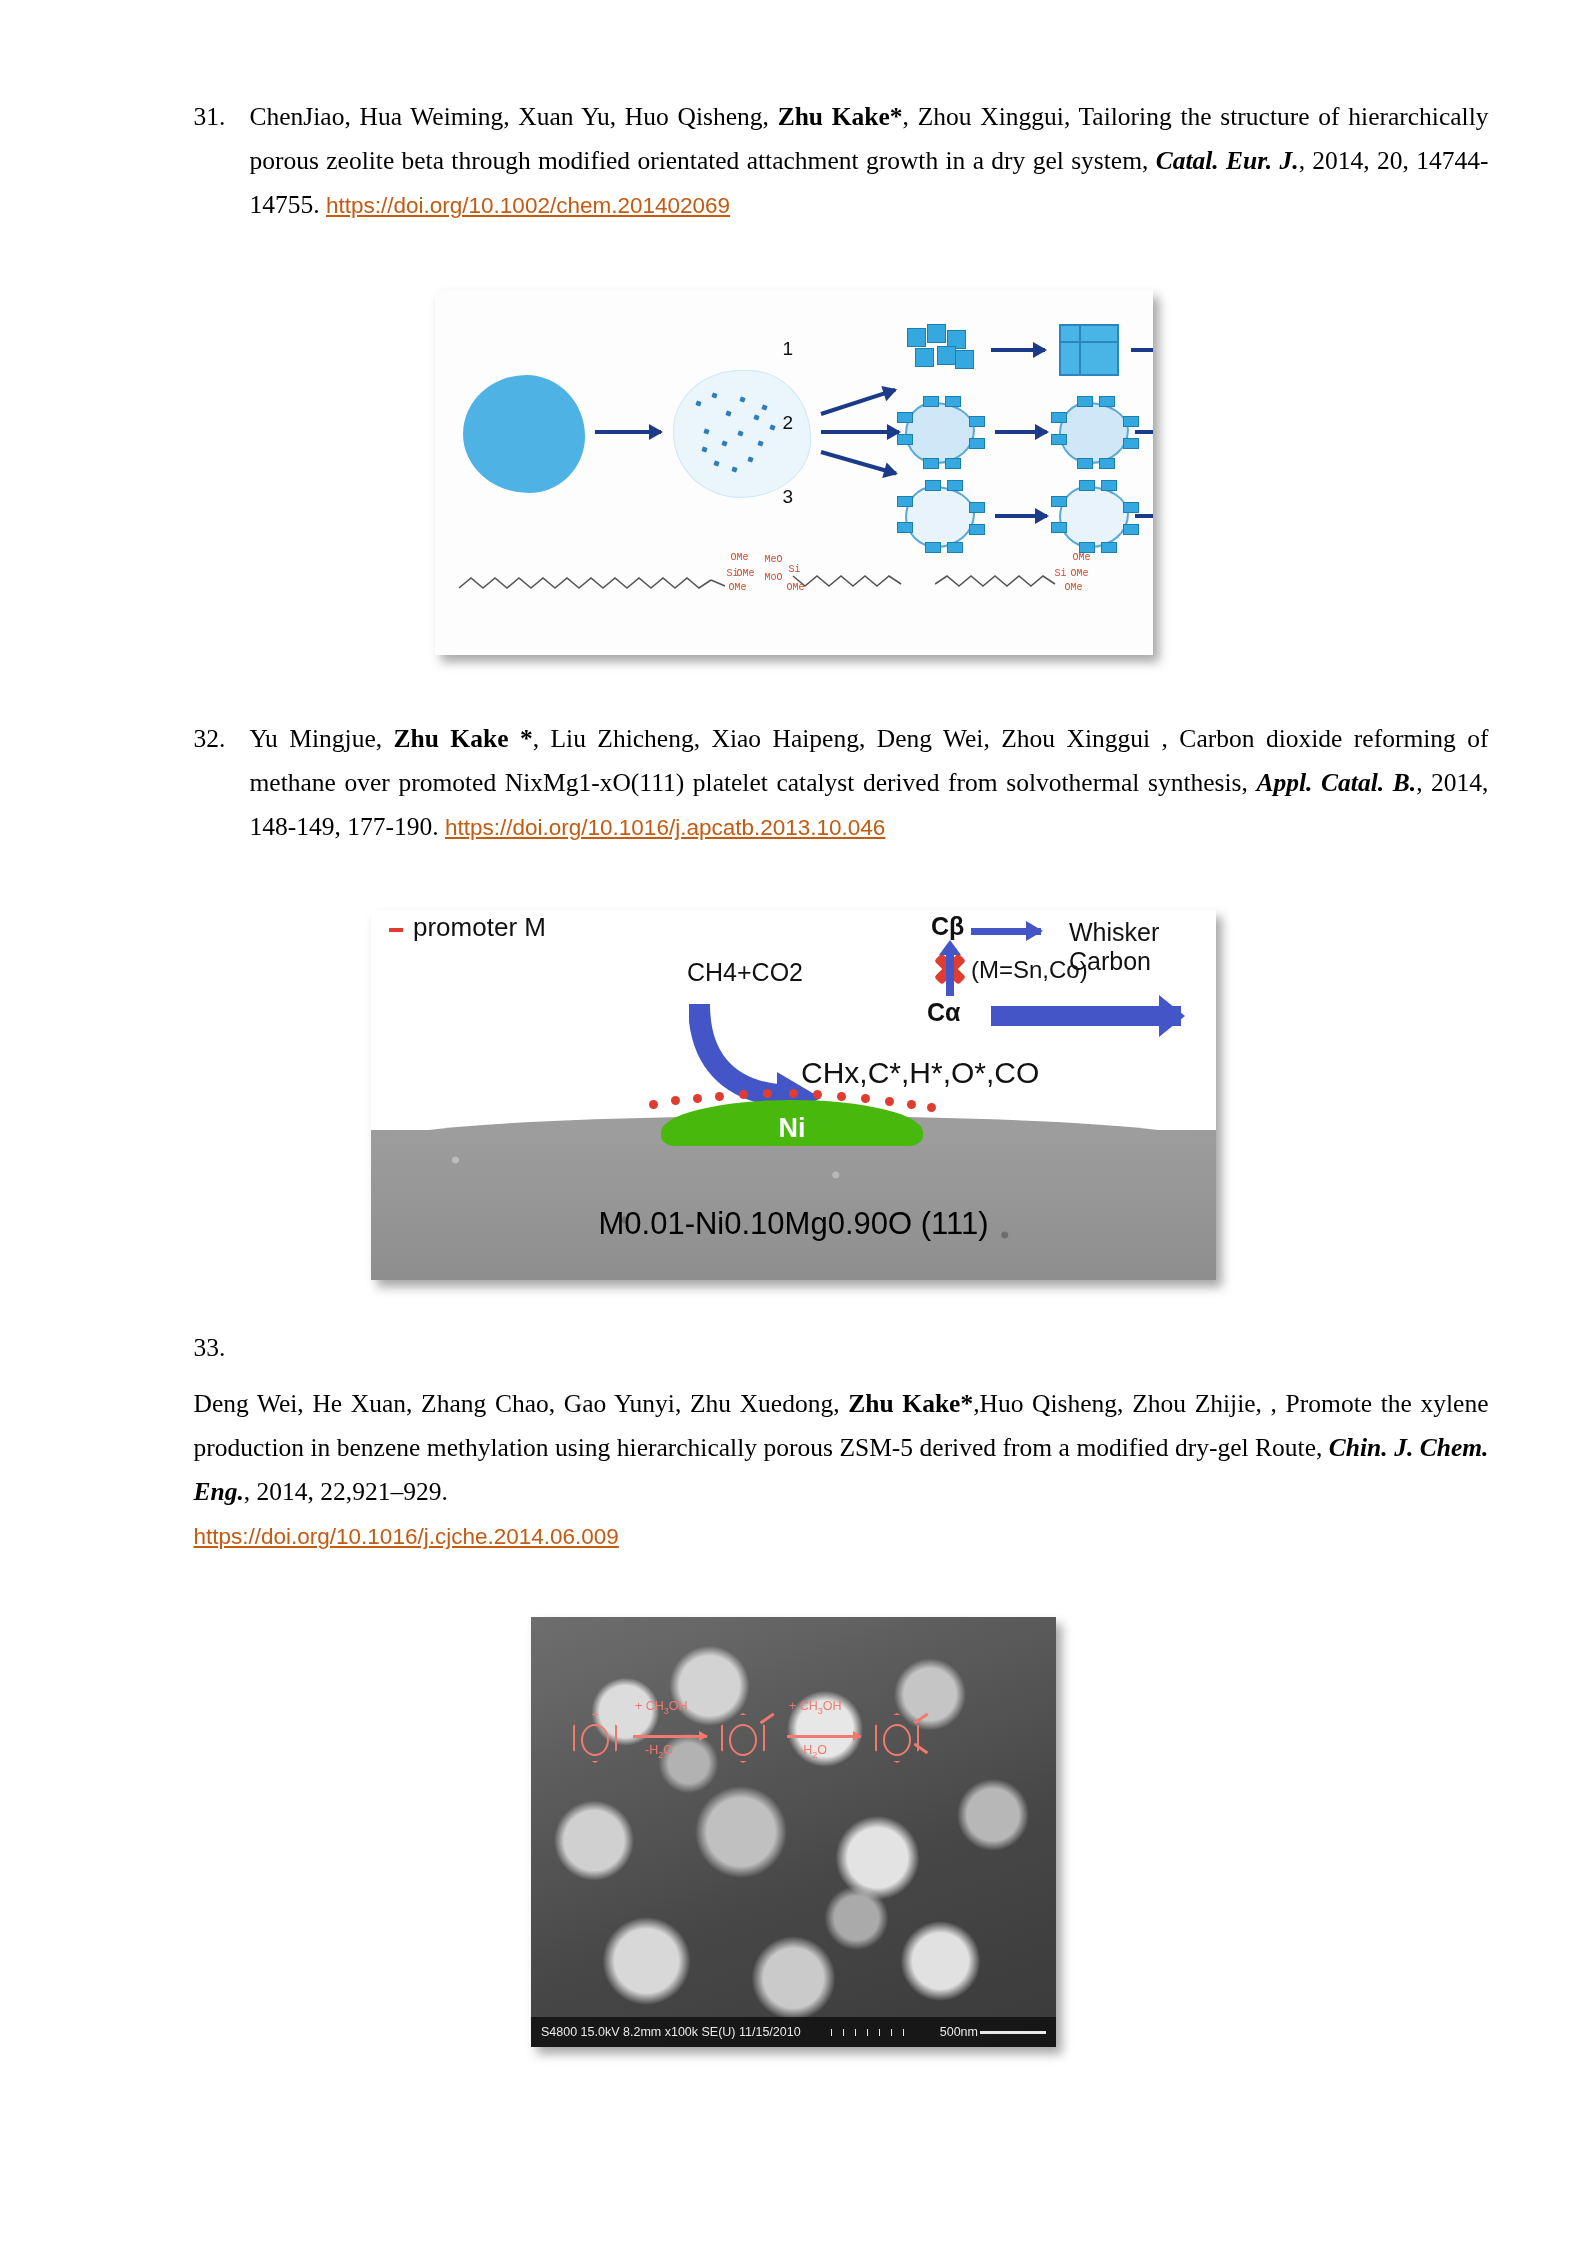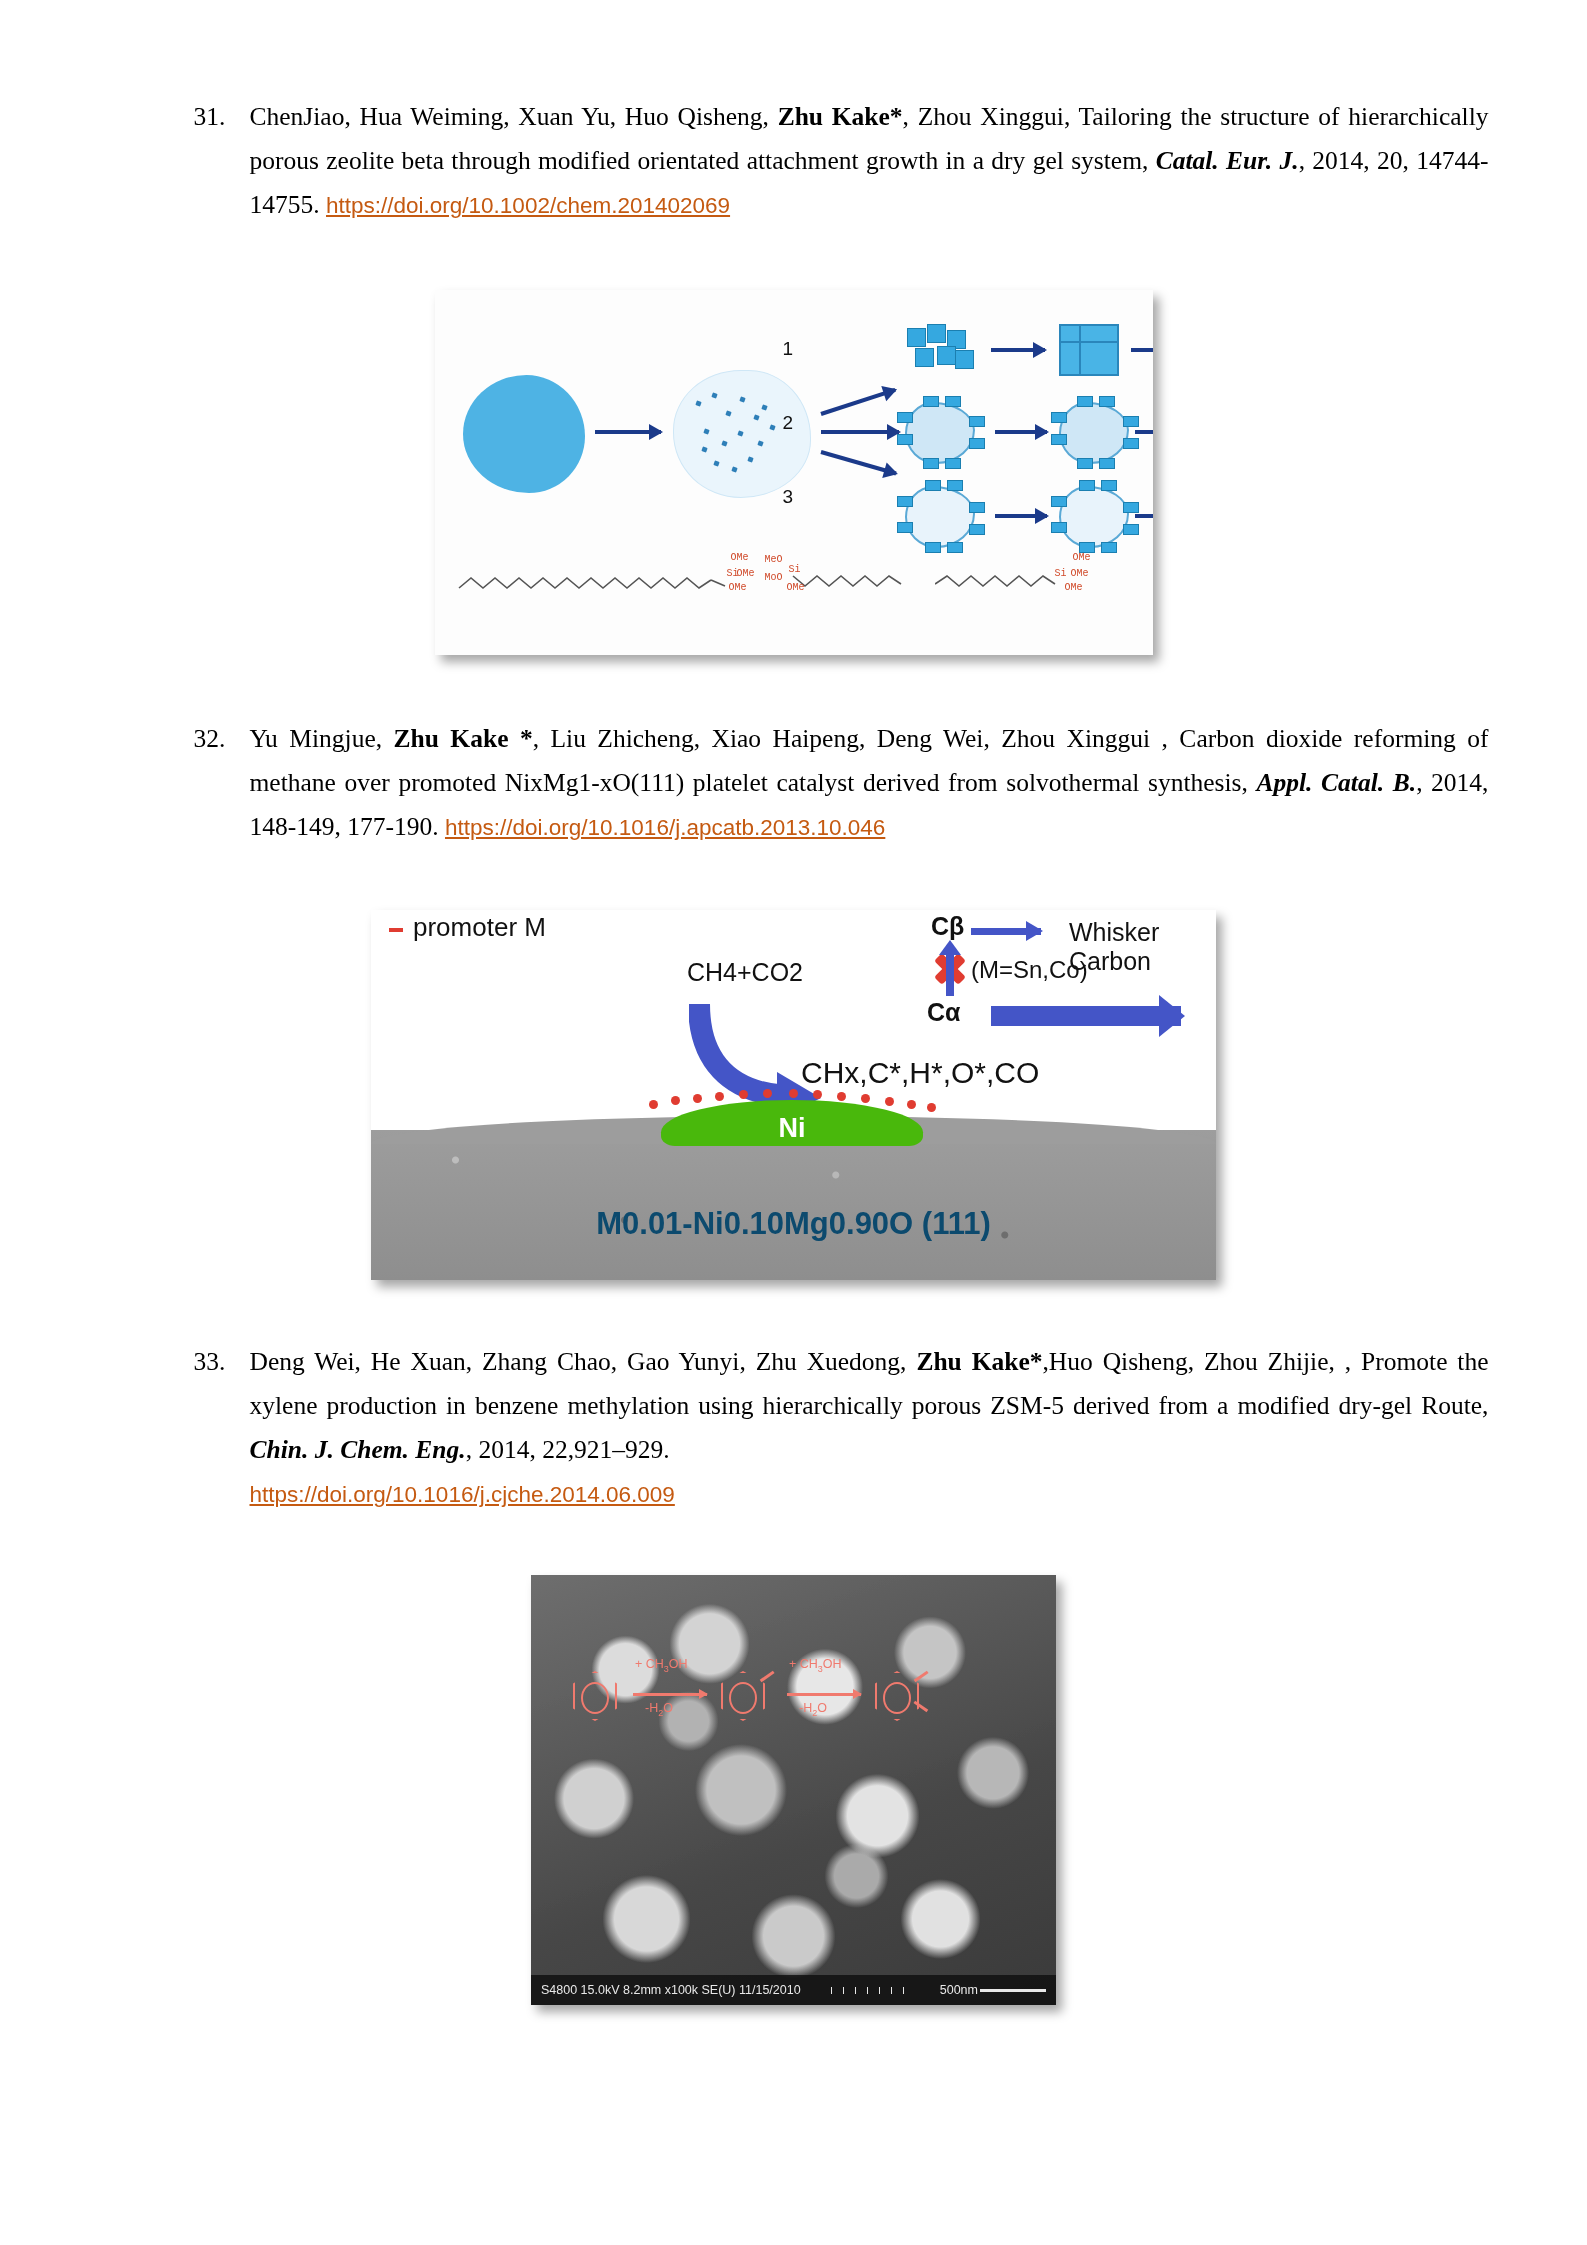--- a/index.html
+++ b/index.html
@@ -218,22 +218,22 @@
     width: 9px; height: 9px;
     background:#e03c31;
     border-radius:50%;
   }
   #fig2 .substrate-label {
     position:absolute;
     left:0; right:0; bottom: 38px;
     text-align:center;
     font-family:"Liberation Sans", sans-serif;
     font-size: 31px;
-    font-weight:bold;
-    color:#0c4a6e;
+    font-weight:normal;
+    color:#000000;
   }
   #fig2 .t {
     position:absolute;
     font-family:Liberation Sans, sans-serif;
     color:#111;
   }
   #fig2 .promoter-dash {
     position:absolute;
     left: 18px; top: 18px;
     width: 14px; height: 4px;
@@ -592,21 +592,21 @@
           <i style="left:258px; top:6px"></i>
         <i style="left:278px; top:9px"></i>
       </div>
 
       <div class="ni">Ni</div>
 
       <div class="substrate-label">M0.01-Ni0.10Mg0.90O (111)</div>
     </div>
   </div>
 
-  <div class="entry" style="margin-top:60px;">
+  <div class="entry" style="margin-top:46px;flex-direction:column;">
     <div class="entry-num">33.</div>
     <div class="entry-body">
       <span>Deng Wei, He Xuan, Zhang Chao, Gao Yunyi, Zhu Xuedong, </span><b class="name">Zhu Kake*</b><span>,Huo Qisheng, Zhou Zhijie, , Promote the xylene production in benzene methylation using hierarchically porous ZSM-5 derived from a modified dry-gel Route, </span><i class="jrnl">Chin. J. Chem. Eng.</i><span>, 2014, 22,921–929. </span><br><a class="doi" href="#">https://doi.org/10.1016/j.cjche.2014.06.009</a>
     </div>
   </div>
 
   <div class="figwrap">
     <div class="shadowbox" id="fig3">
       <div class="sem"></div>
 

